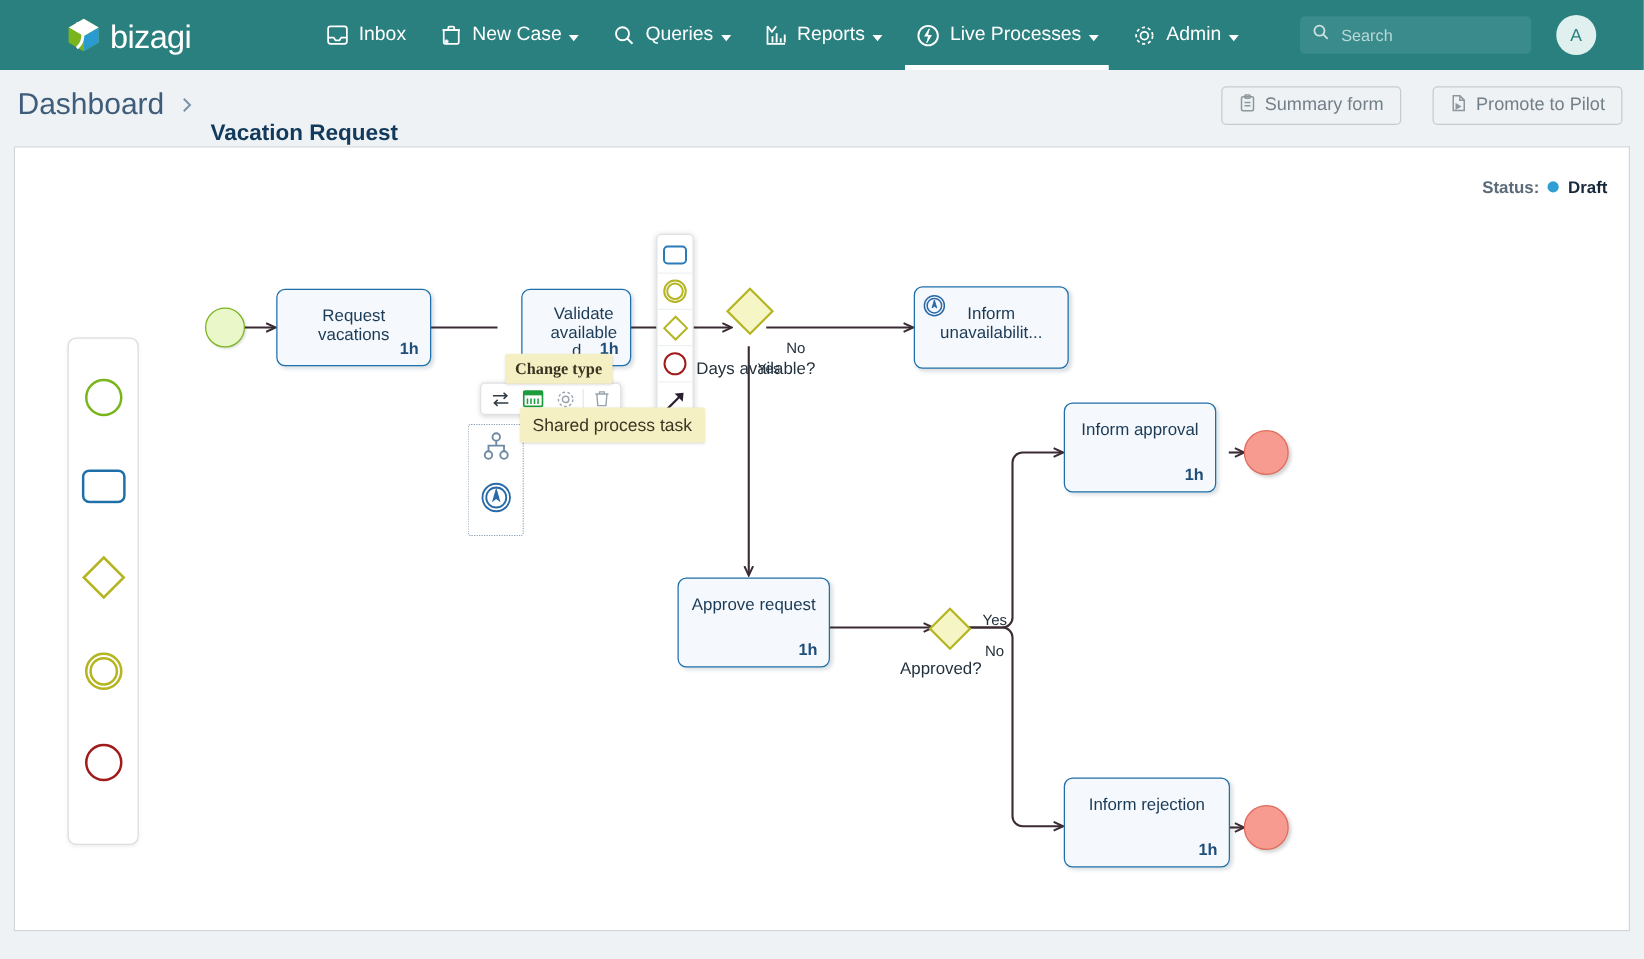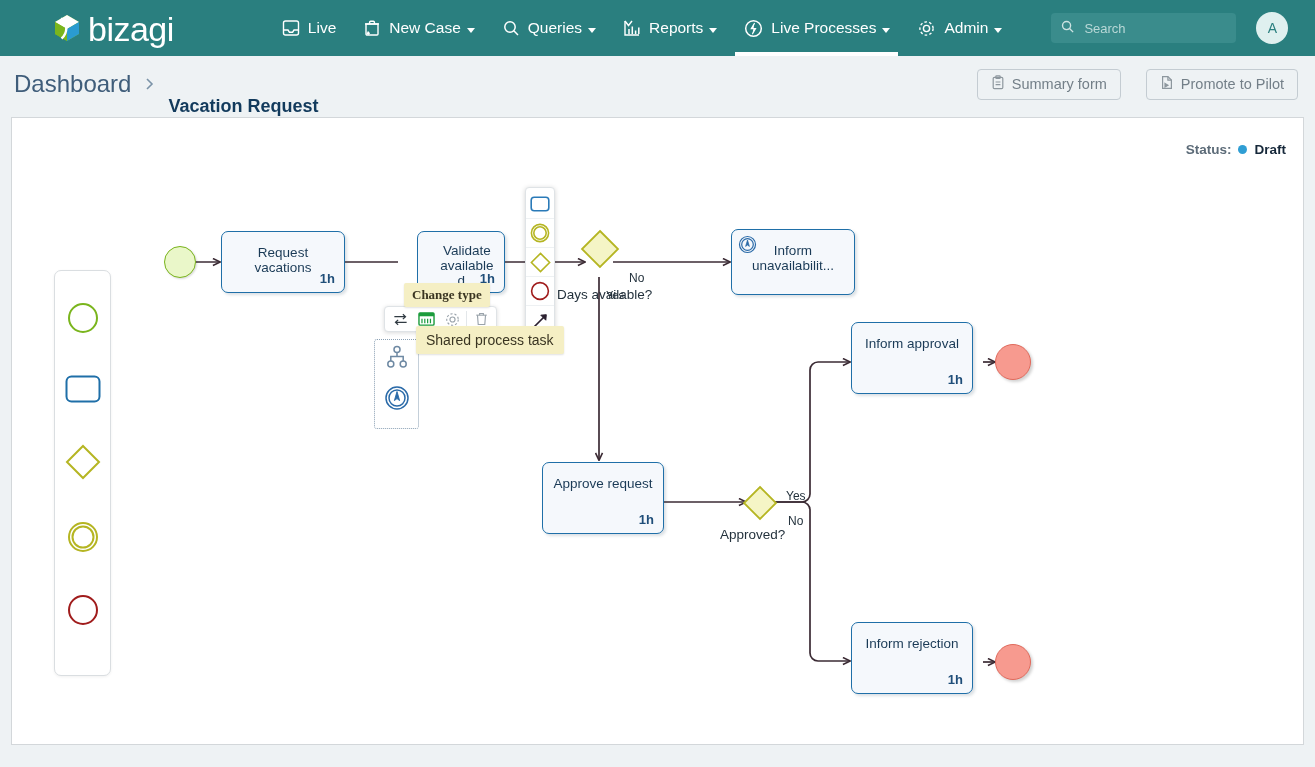--- a/index.html
+++ b/index.html
@@ -18,21 +18,21 @@
     background: #2a7f7f;
     display: flex; align-items: center;
   }
   .logo-wrap {
     display: flex; align-items: center;
     margin-left: 52px;
   }
   .logo-mark { width: 30px; height: 30px; margin-right: 6px; }
   .logo-text {
     color: #ffffff;
-    font-size: 34px;
+    font-size: 26px;
     letter-spacing: -0.5px;
     font-weight: 400;
     line-height: 1;
     position: relative; top: 1px;
   }
   .navitems {
     display: flex; align-items: center;
     margin-left: 94px;
     height: 56px;
   }
@@ -296,21 +296,21 @@
 
   <div class="navitems">
 
     <div class="navitem">
       <span class="ico">
         <svg width="20" height="20" viewBox="0 0 20 20" fill="none" stroke="#ffffff" stroke-width="1.4">
           <rect x="2.5" y="3" width="15" height="14" rx="2"></rect>
           <path d="M2.5 12 H7 l1.4 2.2h3.2L13 12h4.5"></path>
         </svg>
       </span>
-      <span>Live</span>
+      <span>Inbox</span>
     </div>
 
     <div class="navitem">
       <span class="ico">
         <svg width="20" height="20" viewBox="0 0 20 20" fill="none" stroke="#ffffff" stroke-width="1.4">
           <path d="M4 6 h12 v10 a1 1 0 0 1 -1 1 H5 a1 1 0 0 1 -1 -1 Z"></path>
           <path d="M3 6 h14"></path>
           <path d="M7.6 6 V4.3 a1 1 0 0 1 1 -1 h2.8 a1 1 0 0 1 1 1 V6"></path>
           <path d="M4.6 15.2 h3.2 M6.2 13.6 v3.2" stroke-width="1.6"></path>
         </svg>
@@ -547,21 +547,21 @@
   </div>
 
   <div class="gw" style="left:730px; top:367px;">
     <svg width="36" height="36" viewBox="0 0 36 36">
       <path d="M18 2 L34 18 L18 34 L2 18 Z" fill="#f5f5c6" stroke="#b5b522" stroke-width="1.8"></path>
     </svg>
   </div>
   <div class="edge-label big" style="left:708px; top:409px;">Approved?</div>
   <div class="edge-label" style="left:776px; top:396px;">No</div>
 
-  <div class="node" style="left:839px; top:504px; width:122px; height:72px;">
+  <div class="node" style="left:839px; top:504px; width:133px; height:72px;">
     <div class="title">Inform rejection</div>
     <div class="dur">1h</div>
   </div>
   <div class="evt evt-end" style="left:983px; top:526px;"></div>
 
   <div class="shape-popup" style="left:513px; top:69px;">
     <div class="shape-opt">
       <svg width="20" height="16" viewBox="0 0 20 16" fill="none">
           <rect x="1.2" y="1.2" width="17.6" height="13.6" rx="3" stroke="#2a7ab8" stroke-width="1.6"></rect>
         </svg>

